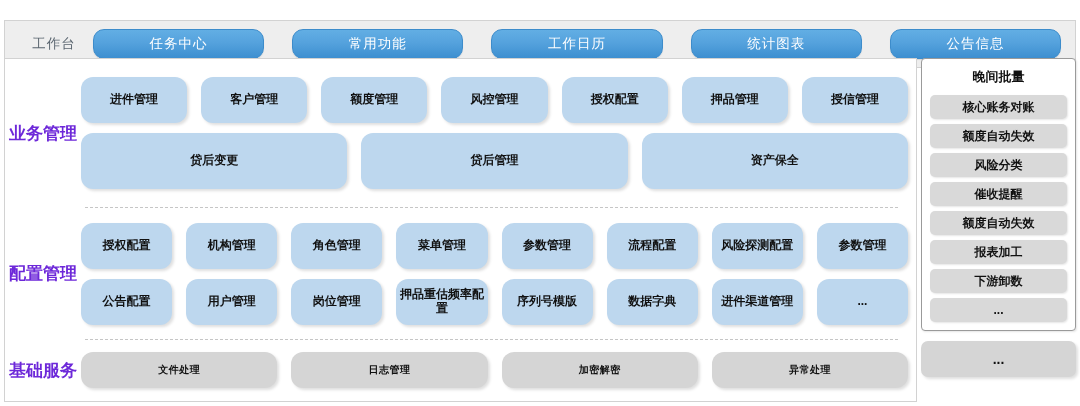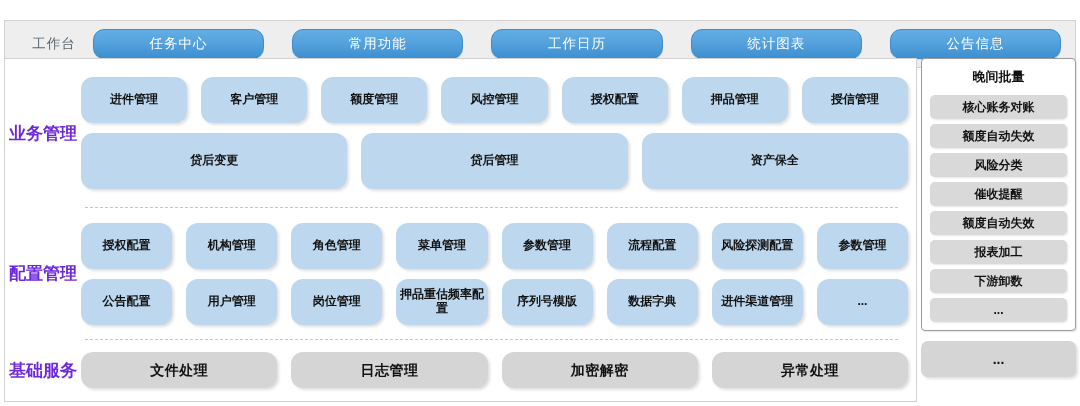--- a/index.html
+++ b/index.html
@@ -120,21 +120,21 @@
     align-items: center;
     justify-content: center;
     padding: 2px 3px;
     cursor: pointer;
     box-shadow: 2px 2px 3px rgba(0,0,0,0.13);
   }
 
   
   .tile.grey {
     background: #d5d5d5;
-    font-size: 14px;
+    font-size: 10px;
     letter-spacing: 0.5px;
   }
 
   .sec-business .row-1 .tile { height: 46px; }
   .sec-business .row-2 .tile { height: 56px; }
   .sec-config .row .tile { height: 46px; }
   .sec-basic .row .tile { height: 36px; }
 
   .sec-business { height: 148px; }
   .sec-config   { height: 131px; }

